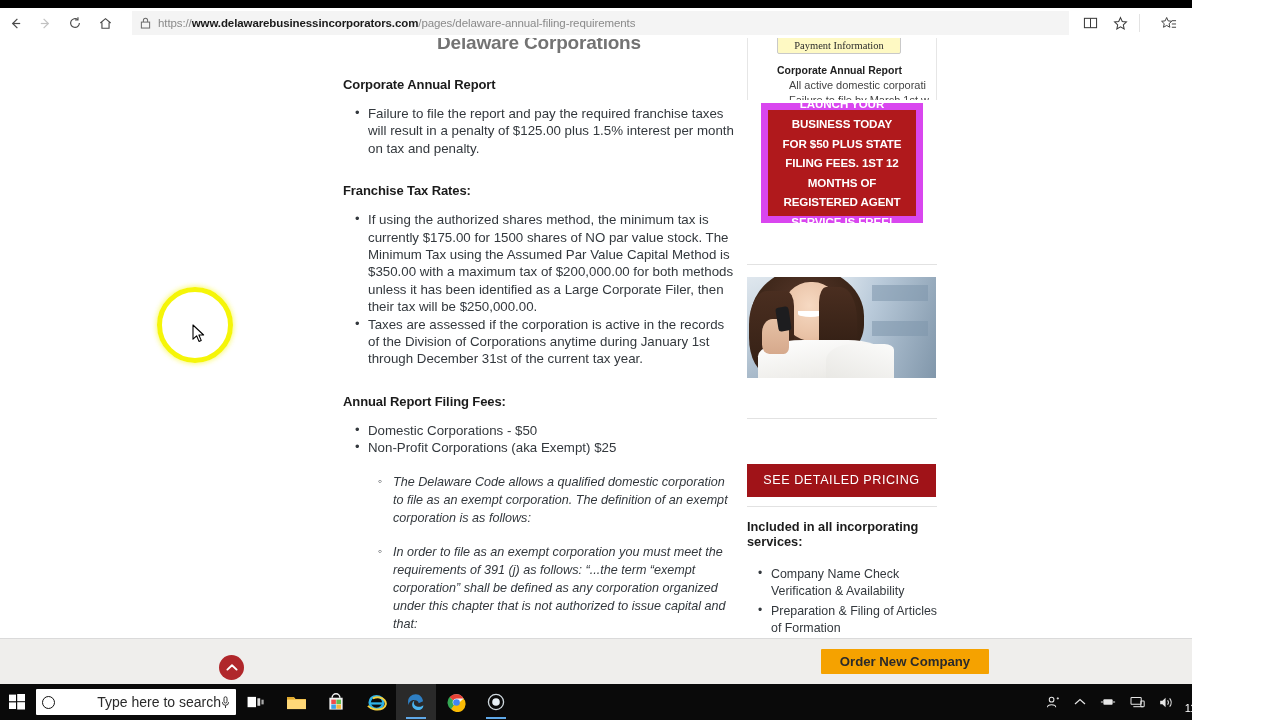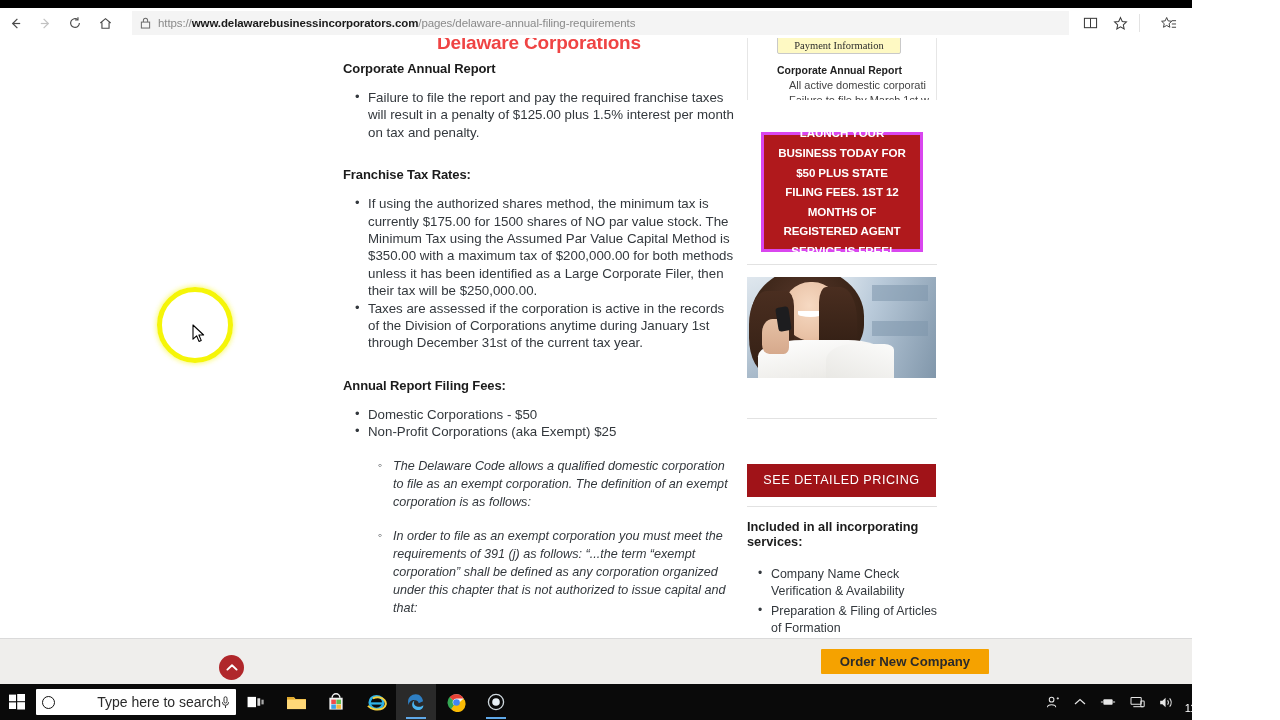--- a/index.html
+++ b/index.html
@@ -50,22 +50,22 @@
   
   .page {
     position:absolute; left:0; top:38px; width:1280px; height:600px;
     background:#ffffff; overflow:hidden;
   }
 
   .content-col {
     position:absolute; left:343px; top:0px; width:392px;
   }
   h1.page-title {
-    font-size:19px; font-weight:700; color:#ef4444; text-align:center;
-    letter-spacing:-0.2px; margin-bottom:7px; margin-top:-6px;
+    font-size:19px; font-weight:700; color:#737373; text-align:center;
+    letter-spacing:-0.2px; margin-bottom:23px; margin-top:-6px;
   }
   h3.sec-head {
     font-size:13px; font-weight:700; color:#1b1b1b; margin-bottom:13px;
     letter-spacing:-0.1px;
   }
   h3.sec-head.sp { margin-top:26px; }
   ul.blist { list-style:none; margin-bottom:2px; }
   ul.blist > li {
     position:relative; padding-left:25px; margin-bottom:0px;
     font-size:13.3px; line-height:17.4px; color:#33383d;
@@ -89,22 +89,22 @@
   }
   .widget-btn {
     margin:8px 0 0 29px; width:124px; height:18px;
     background:#fef9c3; border:1px solid #c9c9c9; border-radius:2px;
     font-size:10.5px; color:#2b2b2b; text-align:center; line-height:17px;font-family:Liberation Serif, serif;
   }
   .widget-h { margin:10px 0 0 29px; font-size:10.5px; font-weight:700; color:#222; }
   .widget-l { margin:3px 0 0 41px; font-size:11px; color:#444; white-space:nowrap; }
 
   .promo {
-    position:absolute; left:761px; top:94px; width:162px; height:120px;
-    background:#b0191c; border:3px solid #d946ef;
+    position:absolute; left:761px; top:65px; width:162px; height:120px;
+    background:#b0191c; border:7px solid #d946ef;
     display:flex; align-items:center; justify-content:center;
     padding:4px 14px;
   }
   .promo-txt {
     color:#ffffff; font-size:11.6px; font-weight:700; line-height:19.6px;
     text-align:center; letter-spacing:-0.1px;
   }
   .side-hr { position:absolute; left:747px; width:190px; height:1px; background:#e2e2e2; }
 
   .photo {

